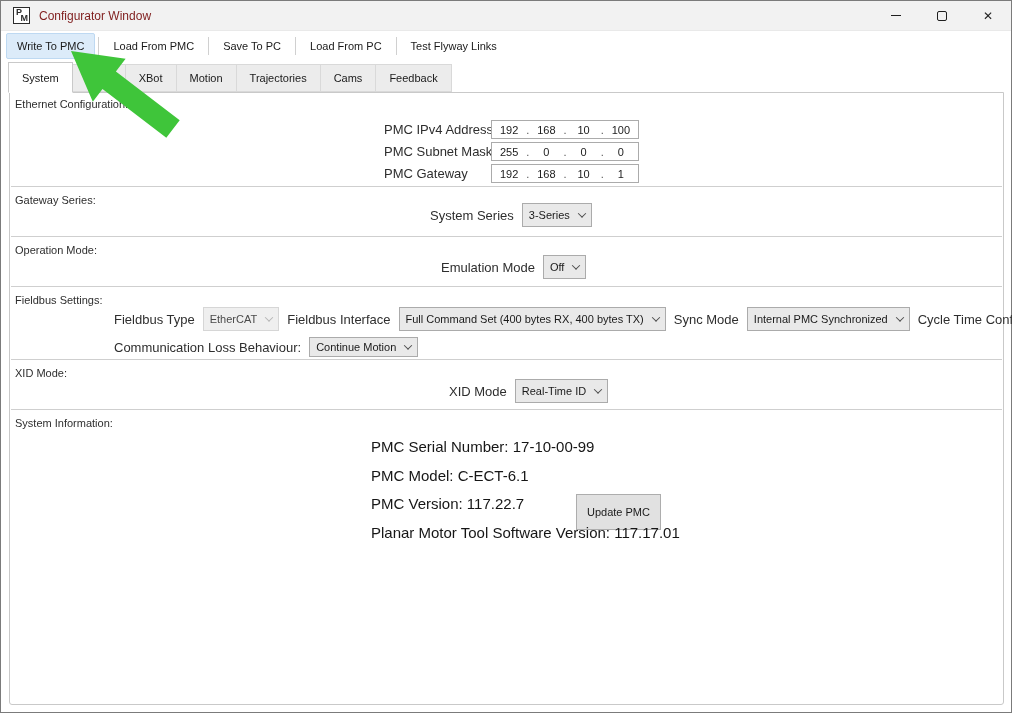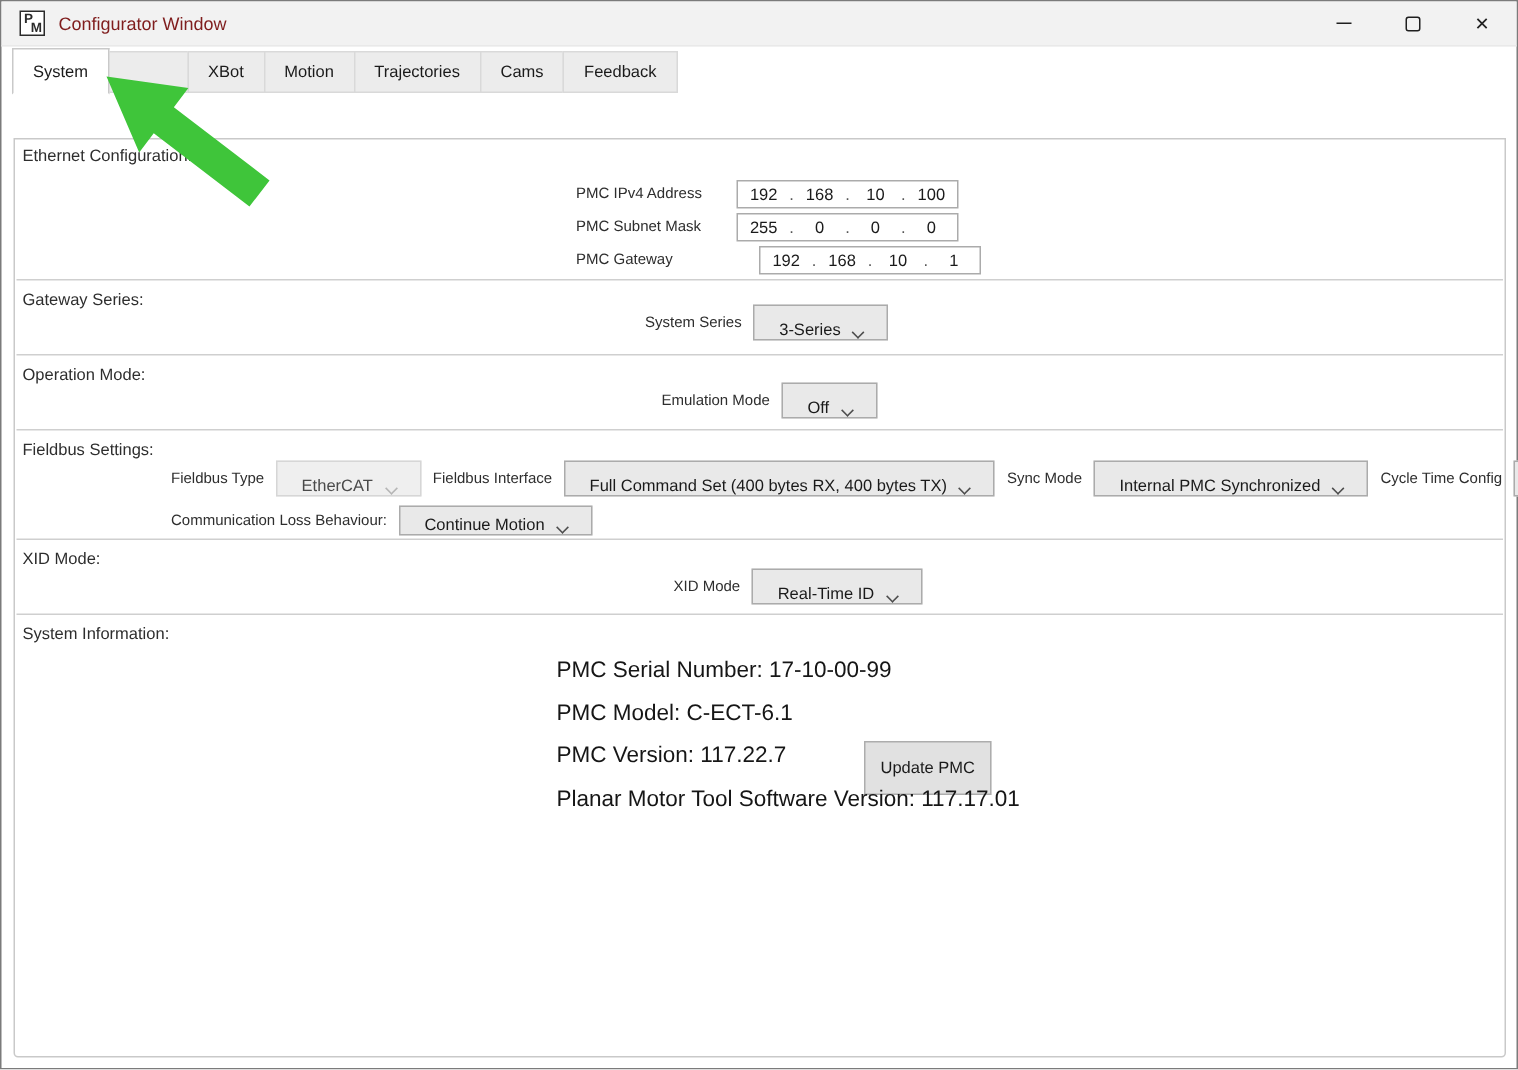--- a/index.html
+++ b/index.html
@@ -28,24 +28,24 @@
   
   .tabstrip { display:flex; align-items:flex-end; margin-left:8px; height:31px; position:relative; z-index:3; }
   .tab { height:28px; background:#ececec; border:1px solid #d9d9d9; margin-left:-1px; display:flex; align-items:center; justify-content:center; padding:0 13px; font-size:11px; white-space:nowrap; }
   .tab.active { background:#ffffff; border-color:#c9c9c9; border-bottom:1px solid #ffffff; height:31px; margin-bottom:-1px; z-index:4; position:relative; }
   .tab.hidden-label { width:54px; padding:0; }
 
   
   .content { position:absolute; left:8px; top:91px; width:995px; height:613px; border:1px solid #c9c9c9; border-radius:0 0 3px 3px; background:#ffffff; z-index:2; }
   .hr { position:absolute; left:1px; right:1px; height:1px; background:#cfcfcf; }
   .section-label { position:absolute; font-size:11px; color:#2e2e2e; }
-  .form-label { font-size:10px; color:#2e2e2e; white-space:nowrap; }
-
-  
-  .combo { display:inline-flex; align-items:flex-end; gap:9px; height:24px; padding:0 16px; background:#e9e9e9; border:1px solid #ababab; font-size:11px; color:#1a1a1a; white-space:nowrap; }
+  .form-label { font-size:13px; color:#2e2e2e; white-space:nowrap; }
+
+  
+  .combo { display:inline-flex; align-items:center; gap:9px; height:24px; padding:0 6px; background:#e9e9e9; border:1px solid #ababab; font-size:11px; color:#1a1a1a; white-space:nowrap; }
   .combo .chev { width:6px; height:6px; border-right:1.4px solid #4d4d4d; border-bottom:1.4px solid #4d4d4d; transform:rotate(45deg) translate(-1px,-1px); flex:0 0 auto; }
   .combo.disabled { background:#efefef; border-color:#d6d6d6; color:#4a4a4a; }
   .combo.disabled .chev { border-color:#b5b5b5; }
   .combo.small { height:20px; }
 
   .field-row { position:absolute; display:flex; align-items:center; gap:8px; }
 
   
   .eth-row { position:absolute; display:flex; align-items:center; }
   .eth-row .form-label { width:107px; }
@@ -77,20 +77,31 @@
         </div>
       <div class="win-btn">
           <span class="glyph-max"></span>
         </div>
       <div class="win-btn">
           <span class="glyph-close">✕</span>
         </div>
     </div>
   </div>
 
+  <div class="toolbar">
+    <div class="tb-btn highlight">Write To PMC</div>
+    <div class="tb-sep"></div>
+    <div class="tb-btn">Load From PMC</div>
+    <div class="tb-sep"></div>
+    <div class="tb-btn">Save To PC</div>
+    <div class="tb-sep"></div>
+    <div class="tb-btn">Load From PC</div>
+    <div class="tb-sep"></div>
+    <div class="tb-btn">Test Flyway Links</div>
+  </div>
 
   <div class="tabstrip">
     <div class="tab active">System</div>
     <div class="tab hidden-label"></div>
     <div class="tab">XBot</div>
     <div class="tab">Motion</div>
     <div class="tab">Trajectories</div>
     <div class="tab">Cams</div>
     <div class="tab">Feedback</div>
   </div>
@@ -118,21 +129,21 @@
         <span class="octet">255</span>
           <span class="ip-dot"></span>
         <span class="octet">0</span>
           <span class="ip-dot"></span>
         <span class="octet">0</span>
           <span class="ip-dot"></span>
         <span class="octet">0</span>
       </div>
     </div>
 
-    <div class="eth-row" style="left:374px; top:71px;gap:15px;">
+    <div class="eth-row" style="left:374px; top:71px;">
       <span class="form-label">PMC Gateway</span>
       <div class="ip-box">
         <span class="octet">192</span>
           <span class="ip-dot"></span>
         <span class="octet">168</span>
           <span class="ip-dot"></span>
         <span class="octet">10</span>
           <span class="ip-dot"></span>
         <span class="octet">1</span>
       </div>

